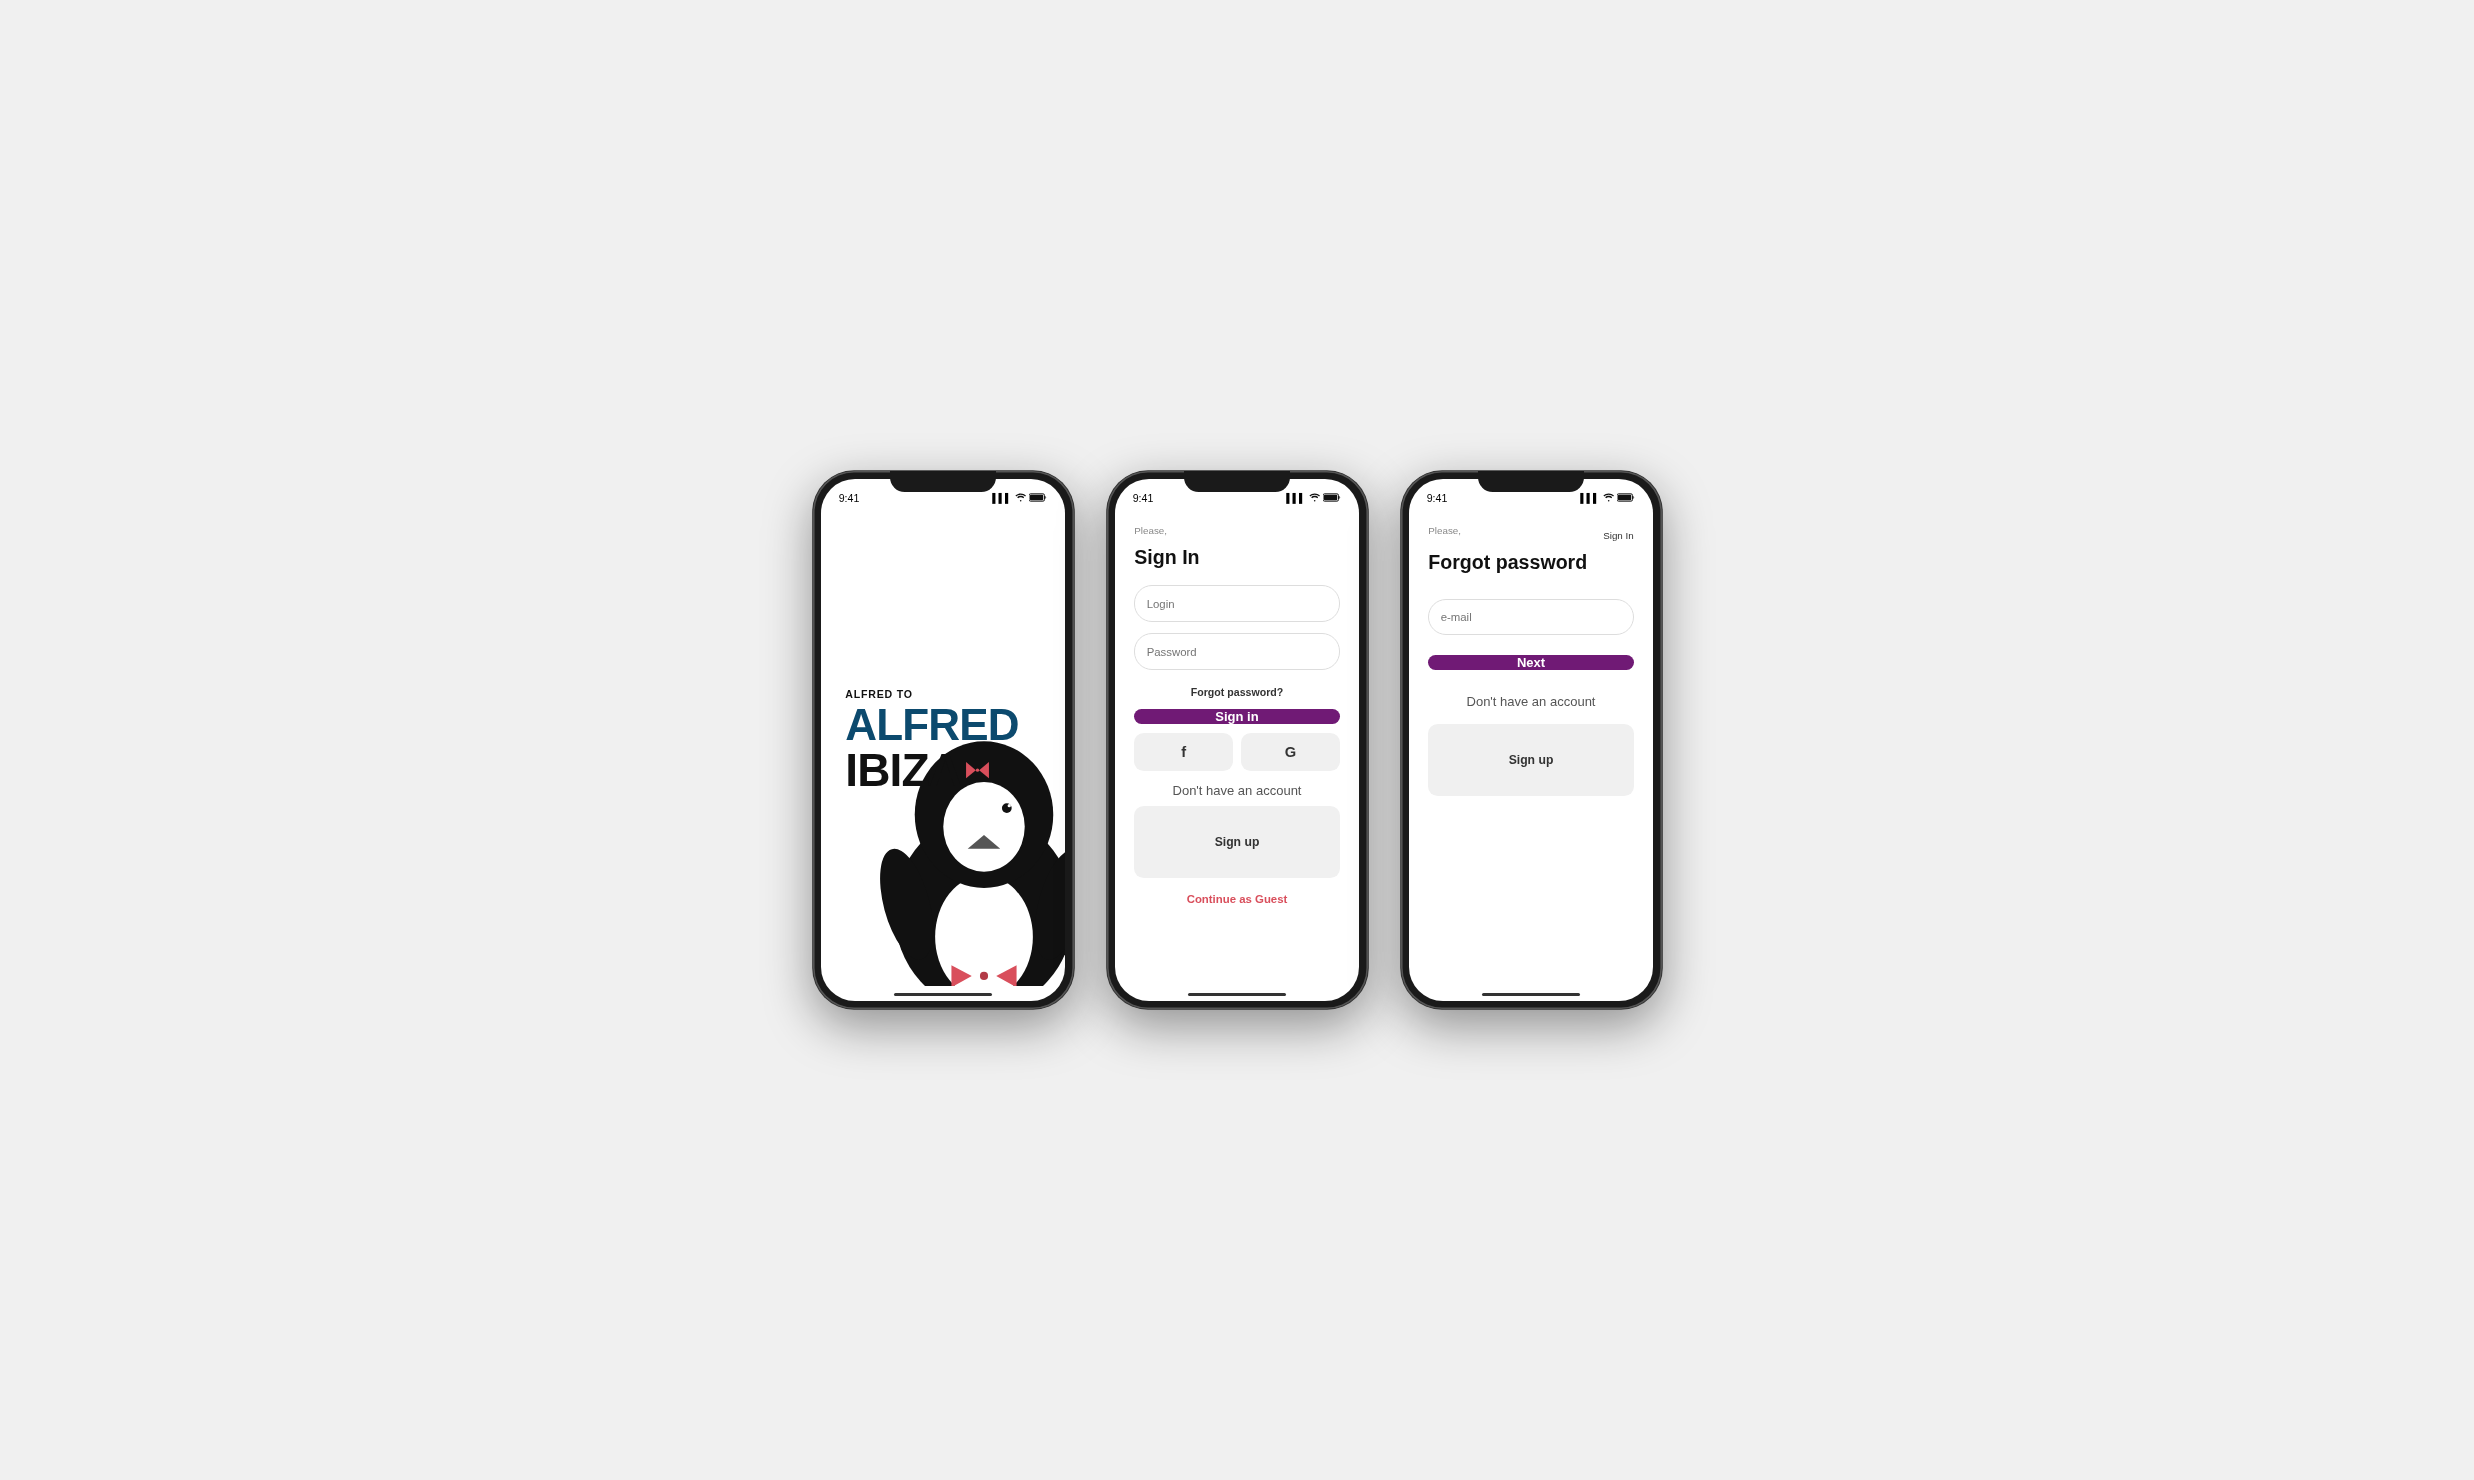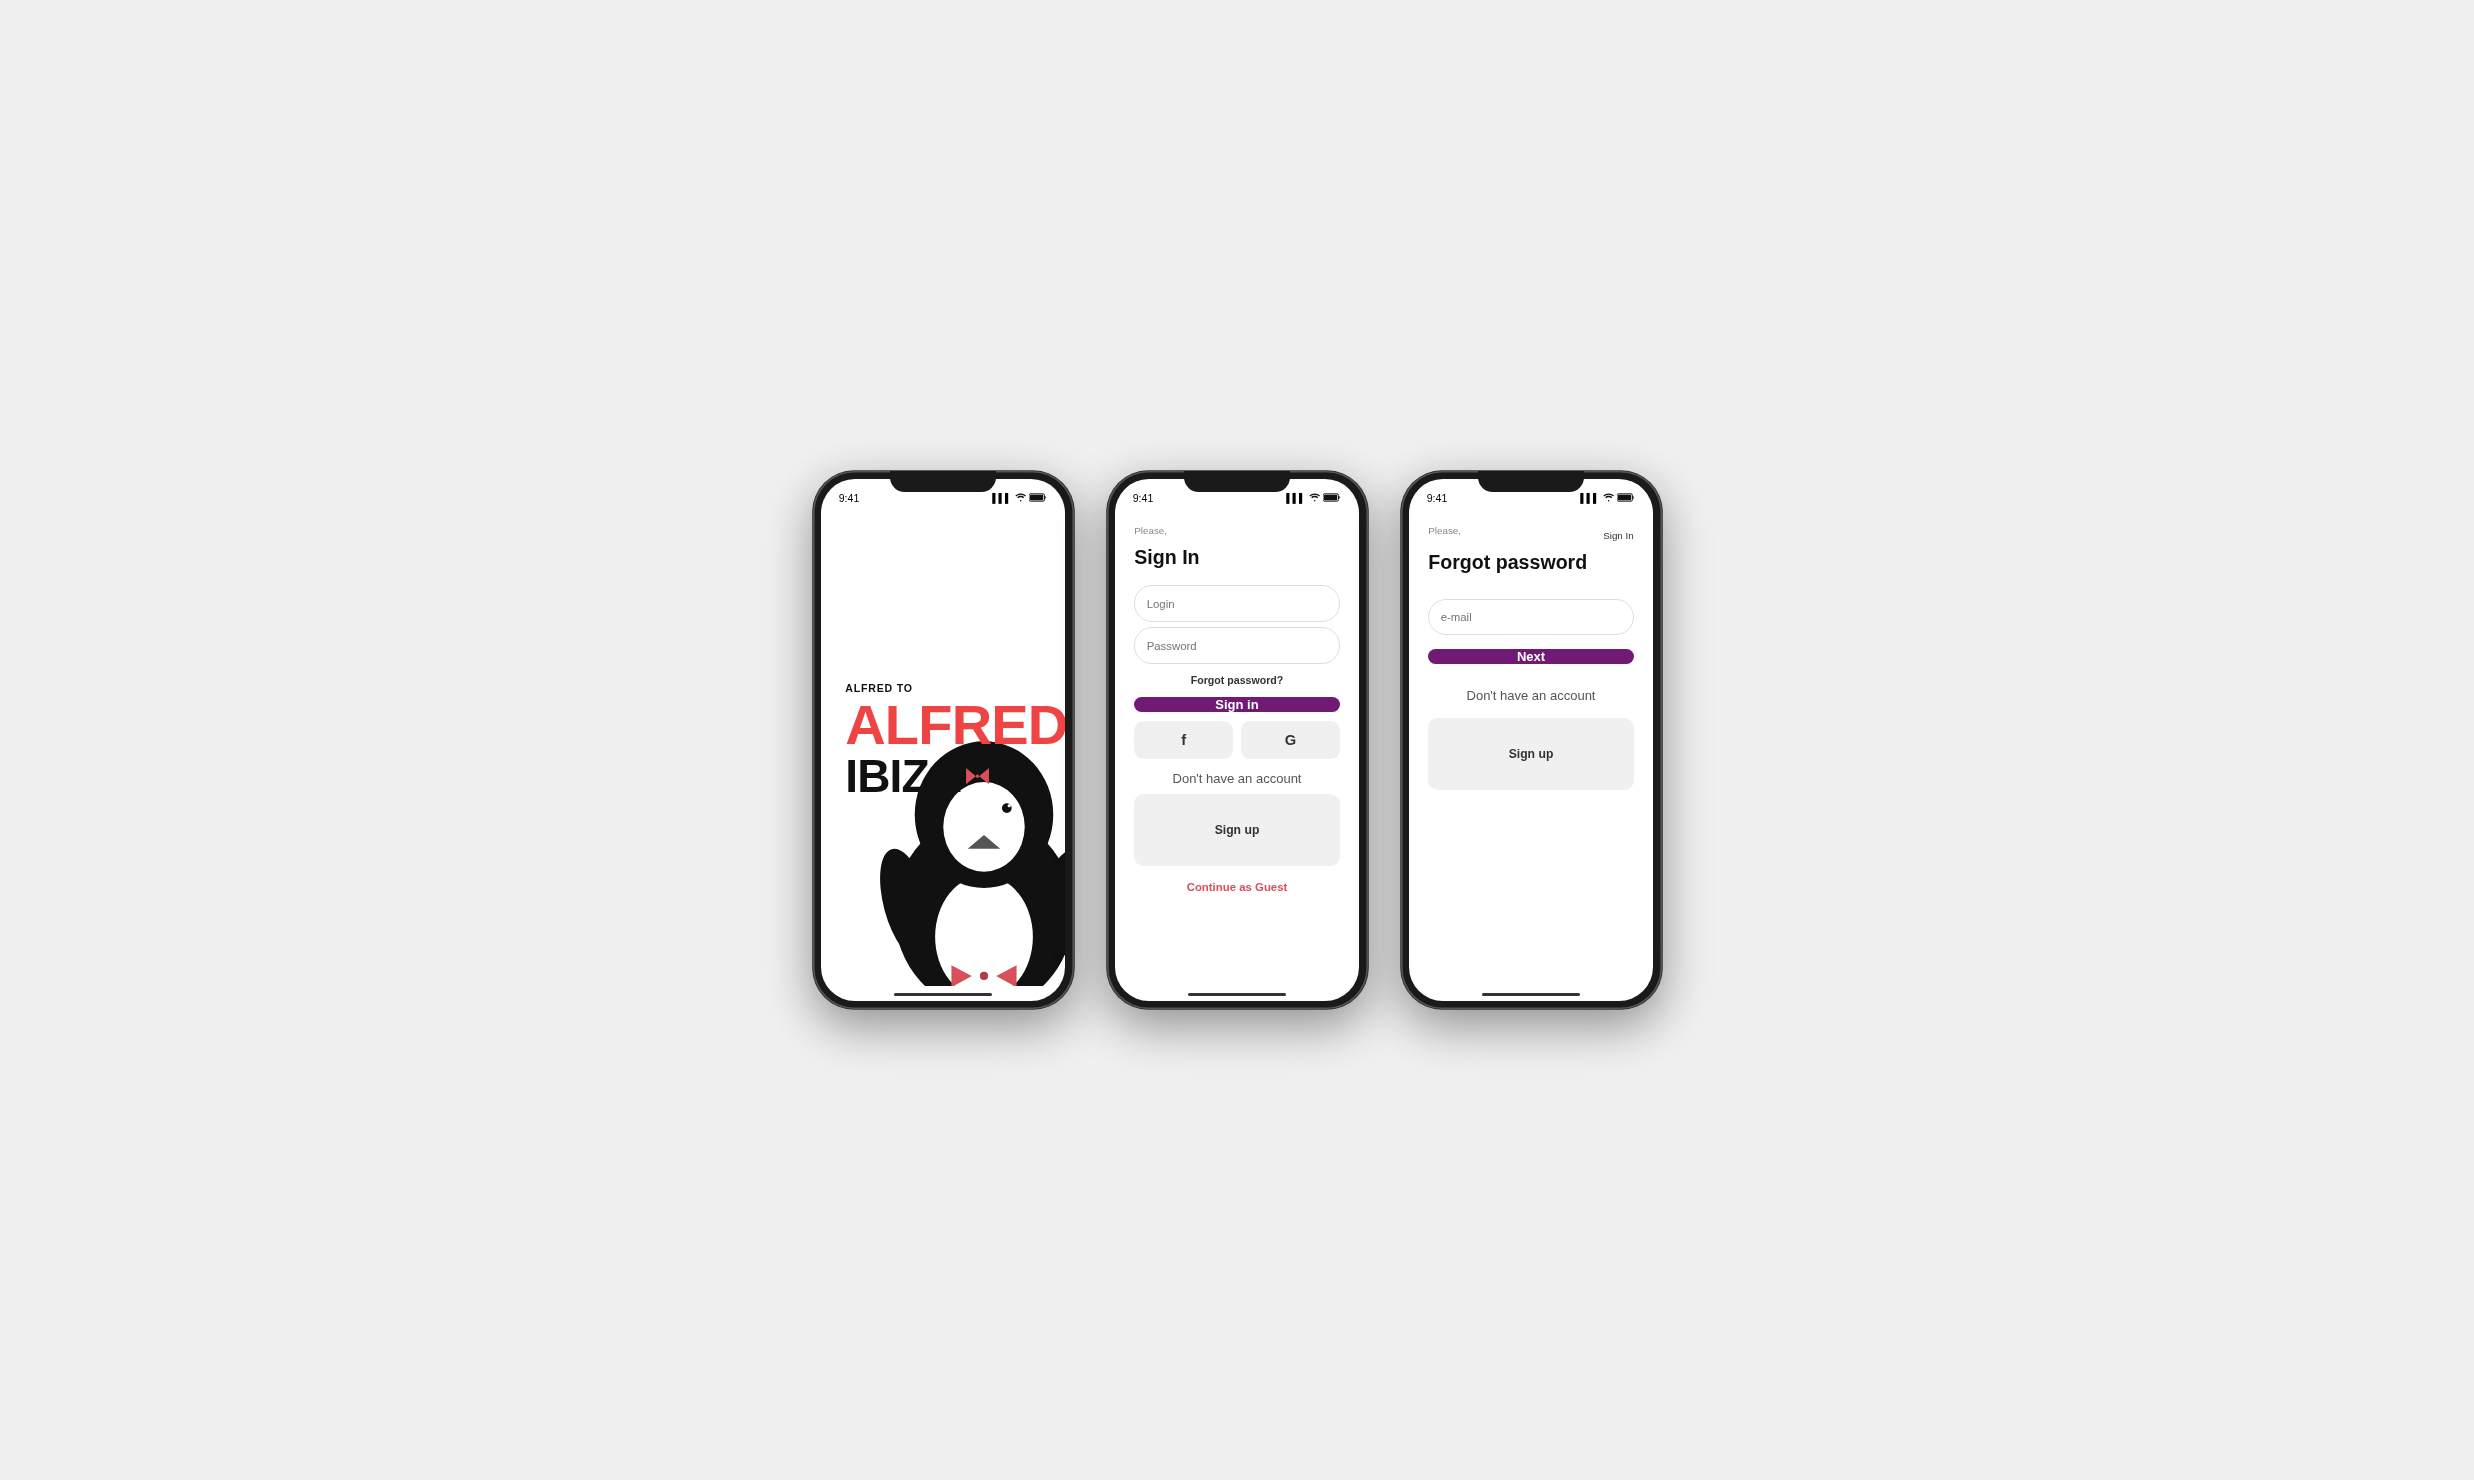--- a/index.html
+++ b/index.html
@@ -83,23 +83,23 @@
 
     .welcome-to {
       font-size: 10.6px;
       font-weight: 700;
       letter-spacing: 0.8px;
       color: #111;
       margin-bottom: 3.3px;
     }
 
     .brand-alfred {
-      font-size: 56px;
+      font-size: 44px;
       font-weight: 900;
-      color: #ef4444;
+      color: #0c4a6e;
       line-height: 1;
       letter-spacing: -0.8px;
     }
 
     .brand-ibiza {
       font-size: 46px;
       font-weight: 900;
       color: #111;
       line-height: 1;
       letter-spacing: -0.8px;
@@ -140,21 +140,21 @@
     }
 
     .input-field {
       width: 100%;
       border: 1.2px solid #ddd;
       border-radius: 18px;
       padding: 11.4px 11.4px;
       font-size: 11.4px;
       color: #666;
       background: #fff;
-      margin-bottom: 5px;
+      margin-bottom: 11px;
       outline: none;
     }
 
     .forgot-link {
       text-align: center;
       font-size: 10.6px;
       font-weight: 600;
       color: #333;
       margin: 4.9px 0 11.4px;
     }

